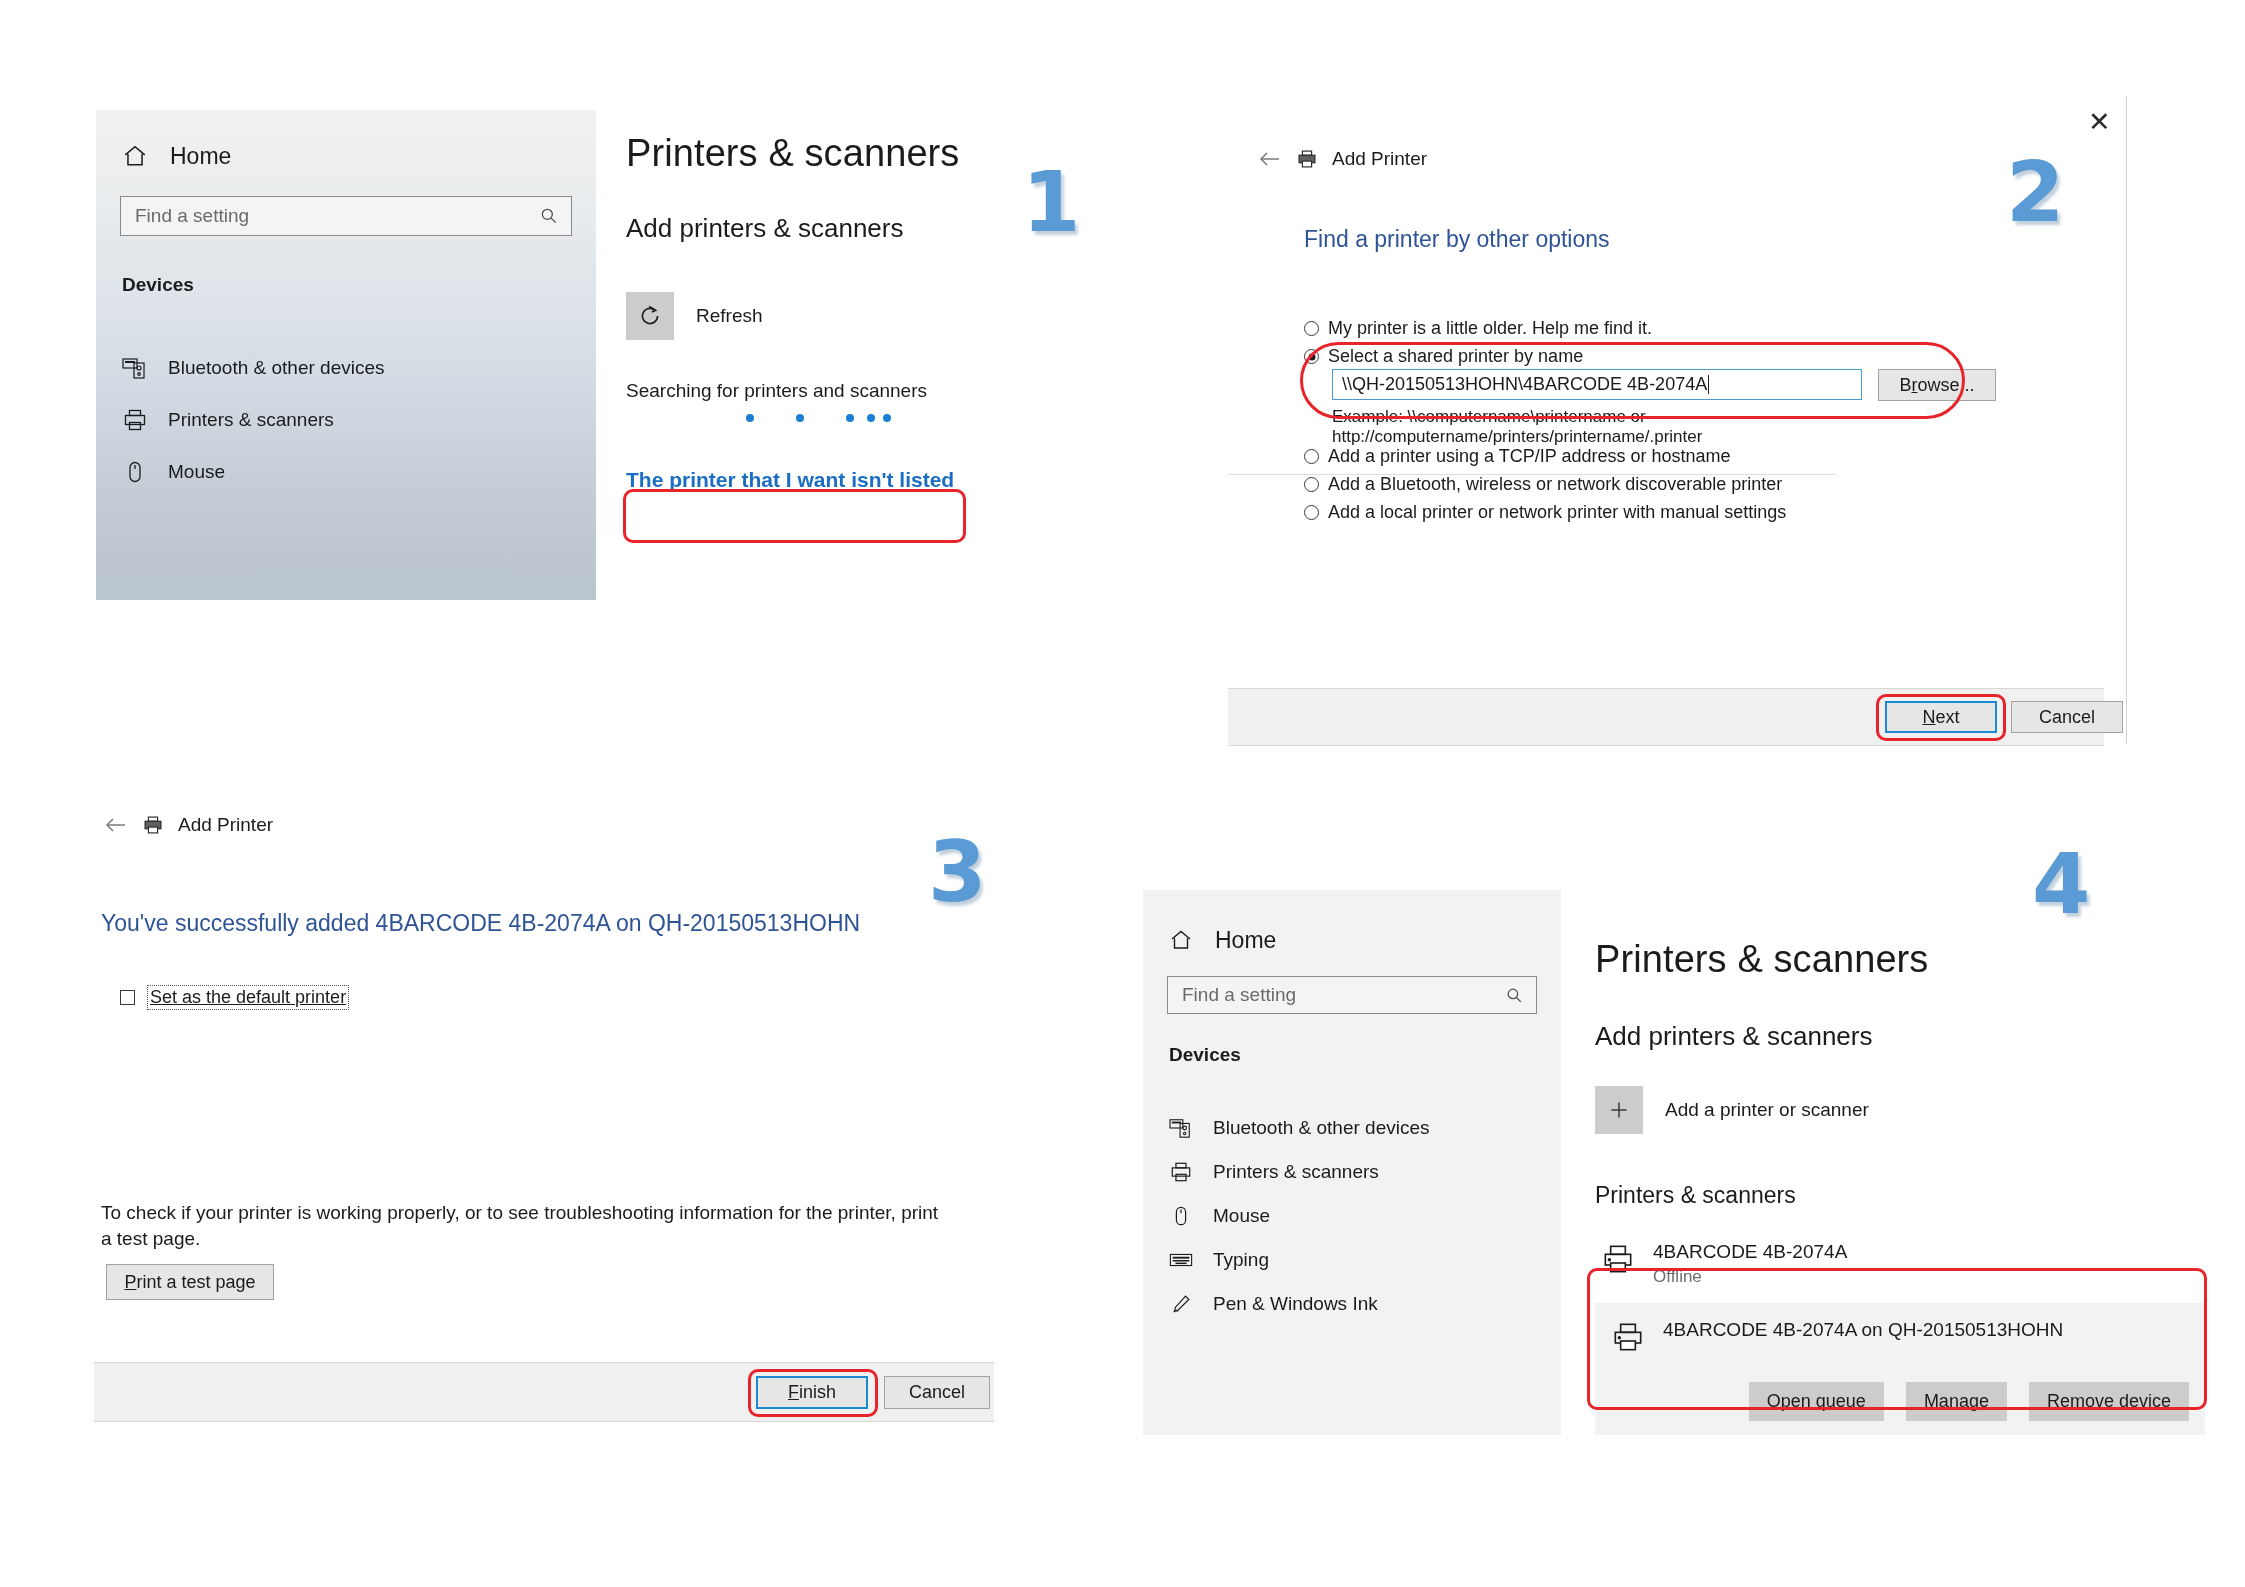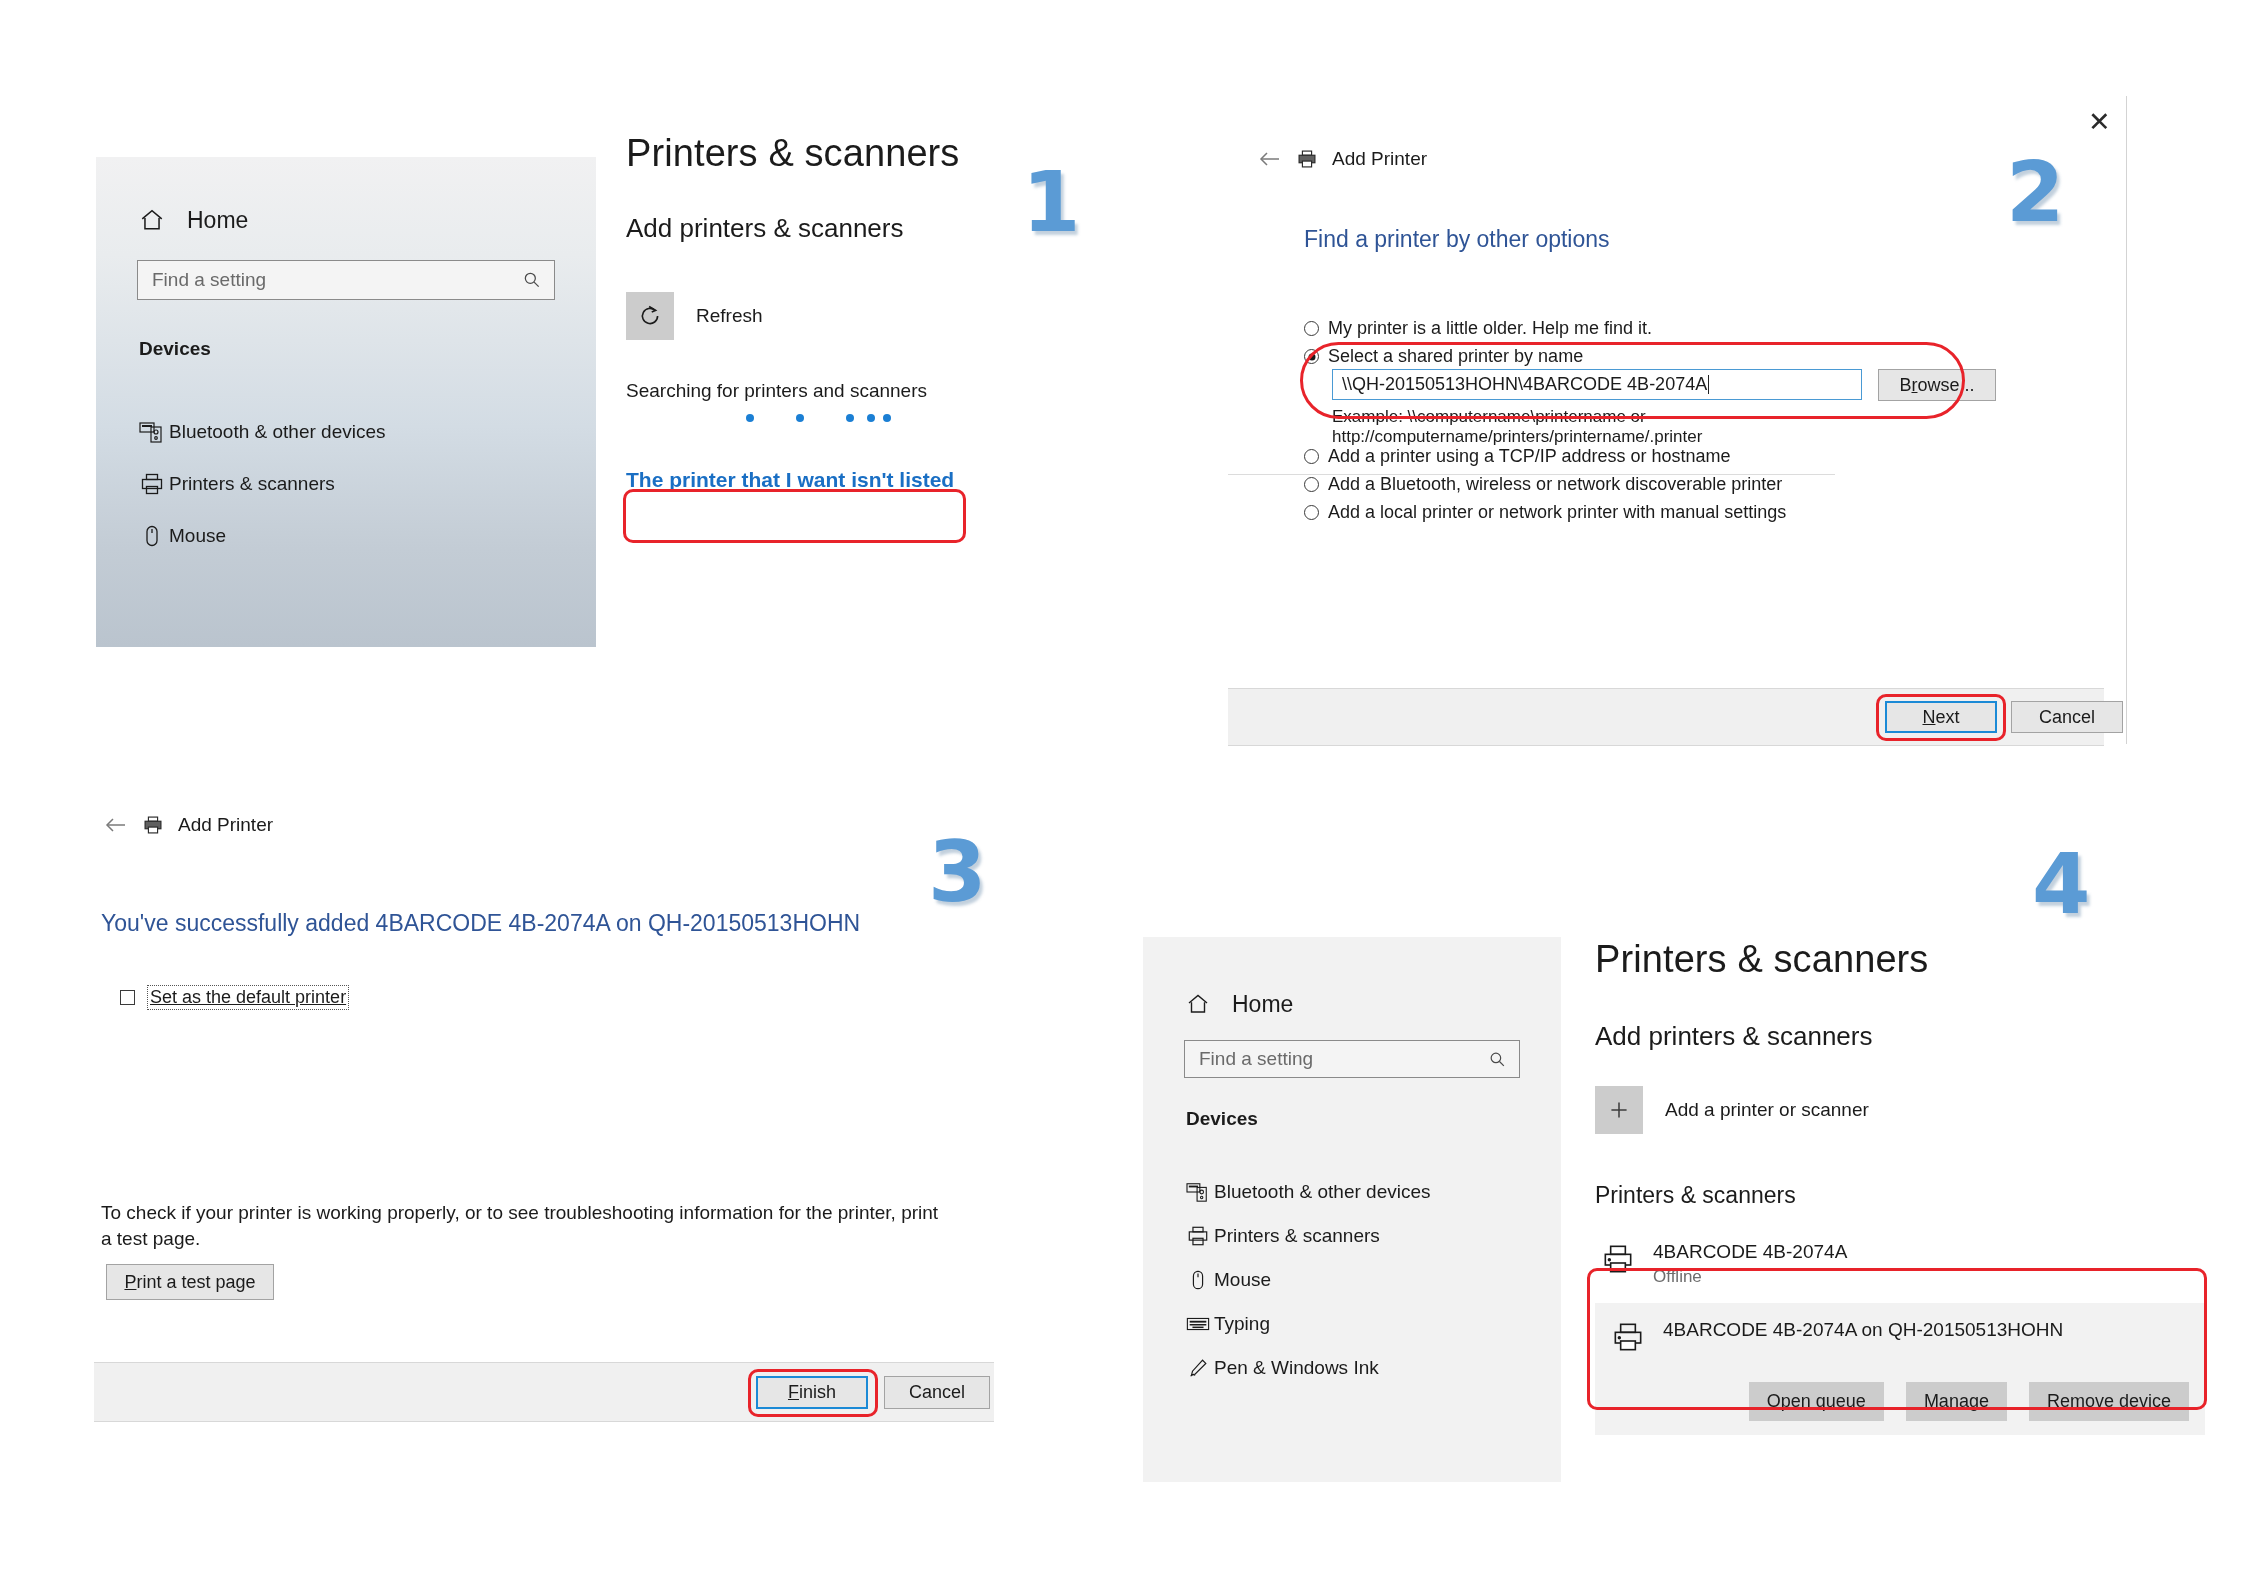--- a/index.html
+++ b/index.html
@@ -12,22 +12,21 @@
     font-family: "Liberation Sans", sans-serif;
     color: #1b1b1b;
     overflow: hidden;
   }
   .panel { position: absolute; }
 
   
   .settings-sidebar {
     position: absolute; top: 0; left: 0;
     box-sizing: border-box;
-    padding: 17px;
-    margin-top: 47px;
+    padding: 0;
   }
   .sb-home {
     display: flex; align-items: center;
     gap: 22px;
     padding-left: 26px;
   }
   .sb-home .label { font-size: 23px; color: #1b1b1b; }
   .sb-search {
     margin: 0 24px;
     height: 40px;
@@ -38,21 +37,21 @@
     justify-content: space-between;
     padding: 0 12px 0 14px;
   }
   .sb-search .ph { font-size: 19px; color: #6a6a6a; }
   .sb-heading {
     font-size: 19px; font-weight: bold; color: #1b1b1b;
     padding-left: 26px;
   }
   .sb-item {
     display: flex; align-items: center;
-    gap: 4px;
+    gap: 20px;
     padding-left: 26px;
   }
   .sb-item .label { font-size: 19px; color: #1b1b1b; }
   .ico { display: inline-flex; align-items: center; justify-content: center; flex: 0 0 auto; }
 
   
   .page-title { font-size: 38px; font-weight: 300; color: #1b1b1b; letter-spacing: .1px; }
   .sec-title  { font-size: 26px; font-weight: 400; color: #1b1b1b; }
   .sub-title  { font-size: 23px; font-weight: 400; color: #1b1b1b; }
 

